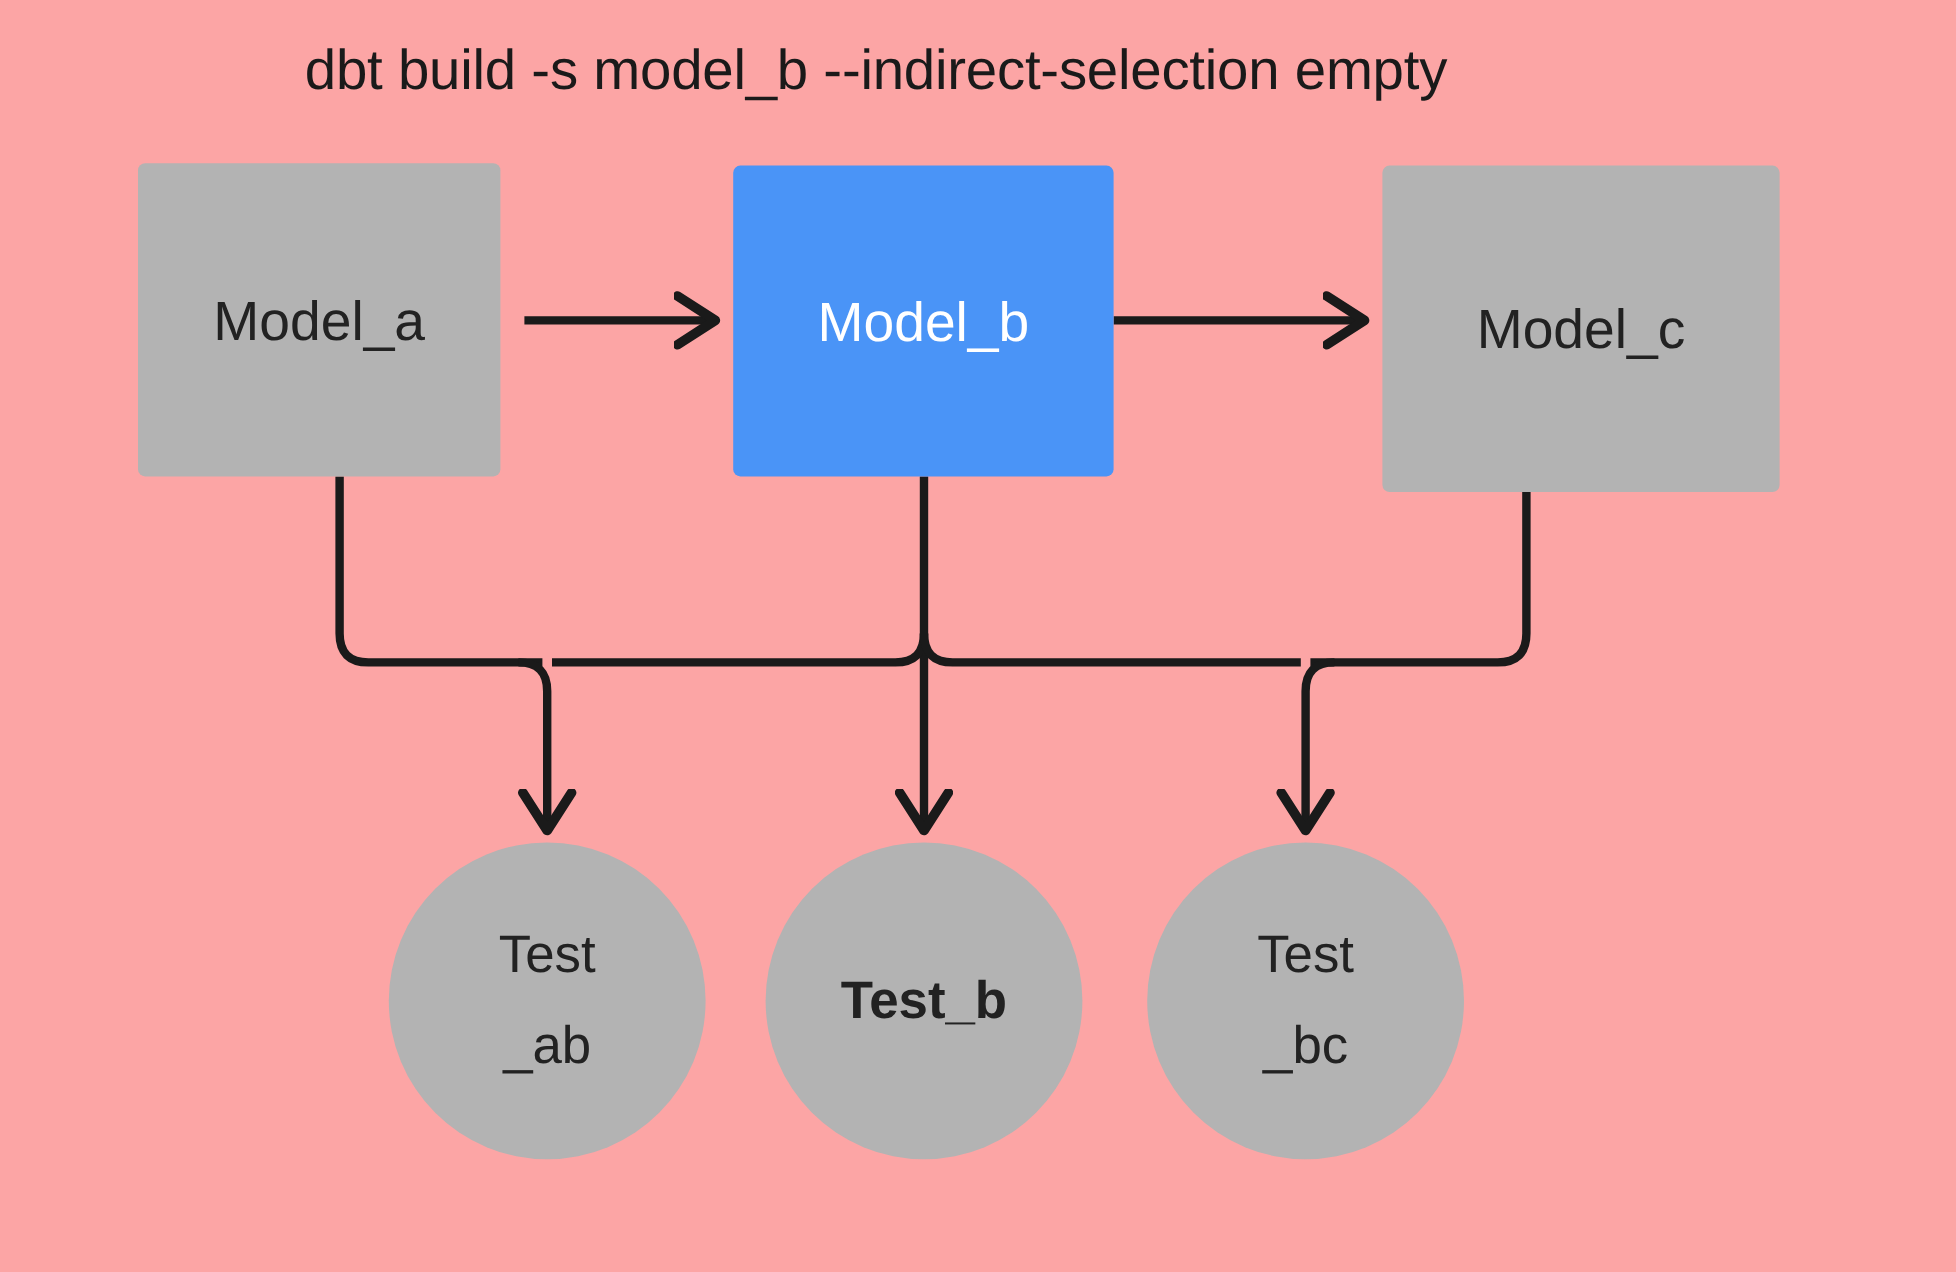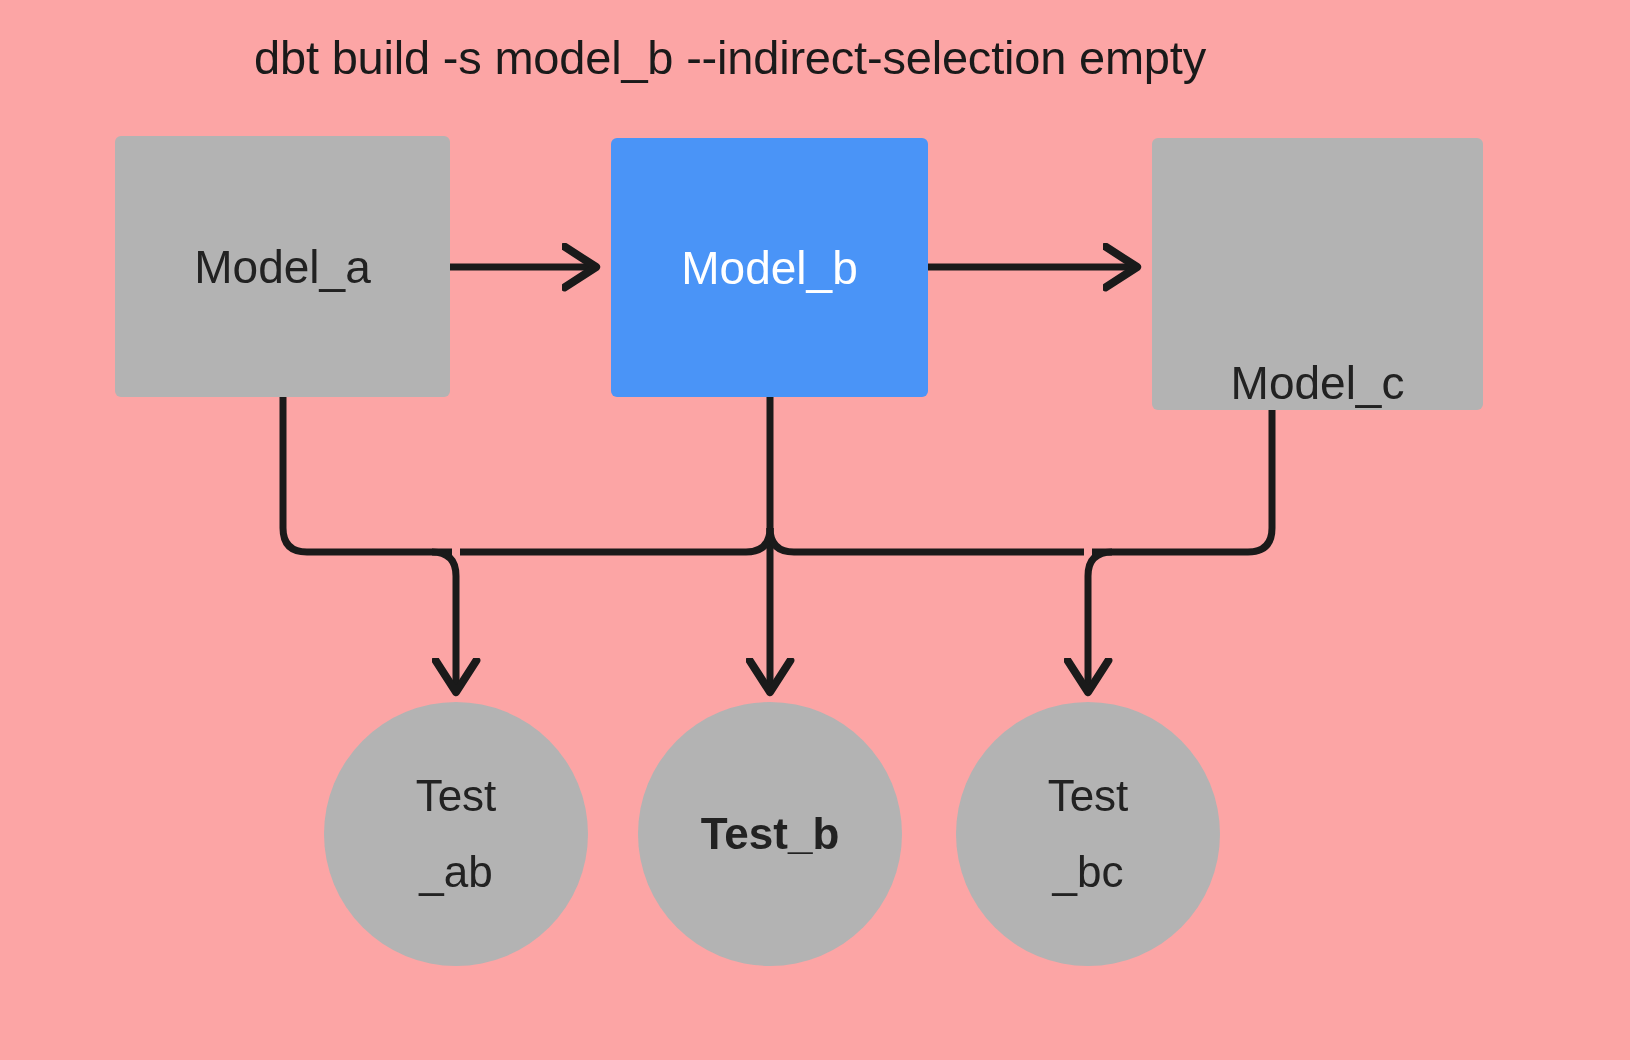--- a/index.html
+++ b/index.html
@@ -101,29 +101,29 @@
       <path d="M 770 528 Q 770 552 746 552 L 460 552"></path>
 
       <path d="M 770 528 Q 770 552 794 552 L 1084 552"></path>
 
       <path d="M 432 552 Q 456 552 456 576 L 456 690" marker-end="url(#arrowhead)"></path>
 
       <path d="M 1112 552 Q 1088 552 1088 576 L 1088 690" marker-end="url(#arrowhead)"></path>
     </g>
   </svg>
 
-  <div class="node-box" style="left:115px; top:136px; width:335px; height:261px; background:#b3b3b3;">
+  <div class="node-box" style="left:115px; top:136px; width:302px; height:261px; background:#b3b3b3;">
     <span class="node-label">Model_a</span>
   </div>
 
   <div class="node-box selected" style="left:611px; top:138px; width:317px; height:259px; background:#4a94f7;">
     <span class="node-label">Model_b</span>
   </div>
 
-  <div class="node-box" style="left:1152px; top:138px; width:331px; height:272px; background:#b3b3b3;align-items:flex-end;">
+  <div class="node-box" style="left:1152px; top:138px; width:331px; height:272px; background:#b3b3b3;">
     <span class="node-label">Model_c</span>
   </div>
 
   <div class="node-circle" style="left:324px; top:702px; width:264px; height:264px; background:#b3b3b3;">
     <span class="lbl-line">Test</span>
     <span class="lbl-line">_ab</span>
   </div>
 
   <div class="node-circle" style="left:638px; top:702px; width:264px; height:264px; background:#b3b3b3;font-weight:bold;">
     <span class="lbl-line">Test_b</span>

